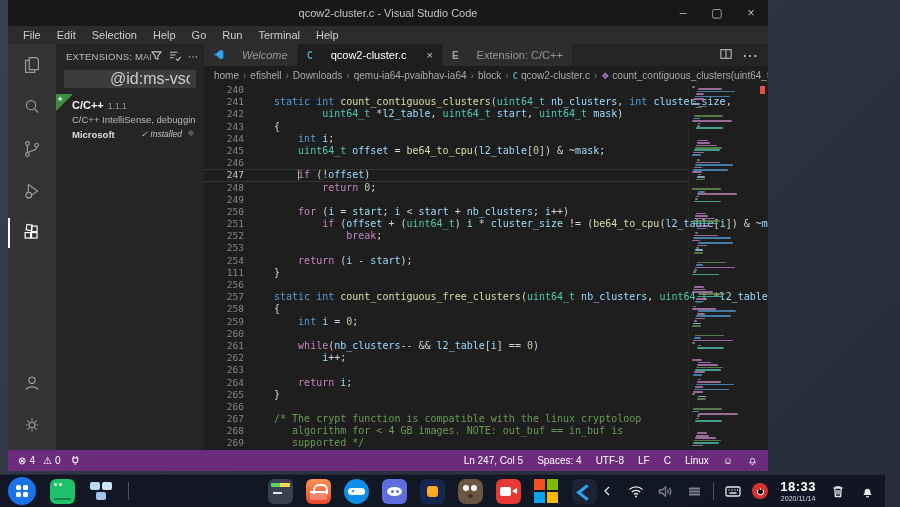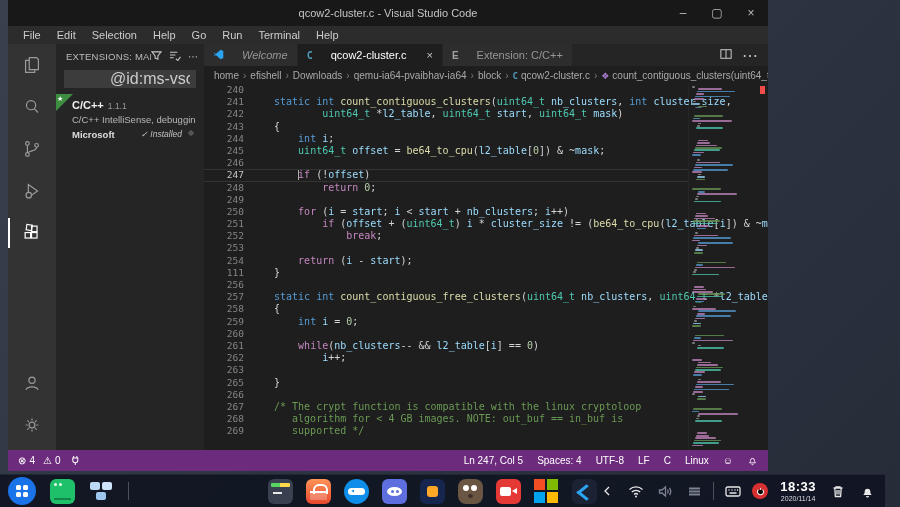--- a/index.html
+++ b/index.html
@@ -389,20 +389,24 @@
                 <span class="ln">261</span>
                 <span class="ct"><span class="tk-p">    </span><span class="tk-c">while</span><span class="tk-p">(</span><span class="tk-v">nb_clusters</span><span class="tk-p">-- &amp;&amp; </span><span class="tk-v">l2_table</span><span class="tk-p">[</span><span class="tk-v">i</span><span class="tk-p">] == </span><span class="tk-n">0</span><span class="tk-p">)</span></span>
               </div>
               <div class="row">
                 <span class="ln">262</span>
                 <span class="ct"><span class="tk-p">        </span><span class="tk-v">i</span><span class="tk-p">++;</span></span>
               </div>
               <div class="row">
                 <span class="ln">263</span>
                 <span class="ct"></span>
+              </div>
+              <div class="row">
+                <span class="ln">264</span>
+                <span class="ct"><span class="tk-p">    </span><span class="tk-c">return</span><span class="tk-p"> </span><span class="tk-v">i</span><span class="tk-p">;</span></span>
               </div>
               <div class="row">
                 <span class="ln">265</span>
                 <span class="ct"><span class="tk-p">}</span></span>
               </div>
               <div class="row">
                 <span class="ln">266</span>
                 <span class="ct"></span>
               </div>
               <div class="row">

